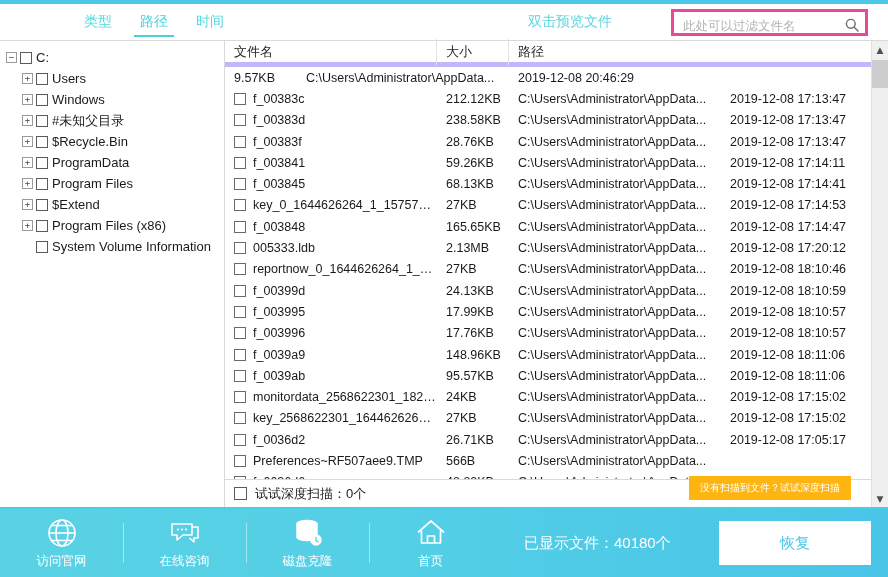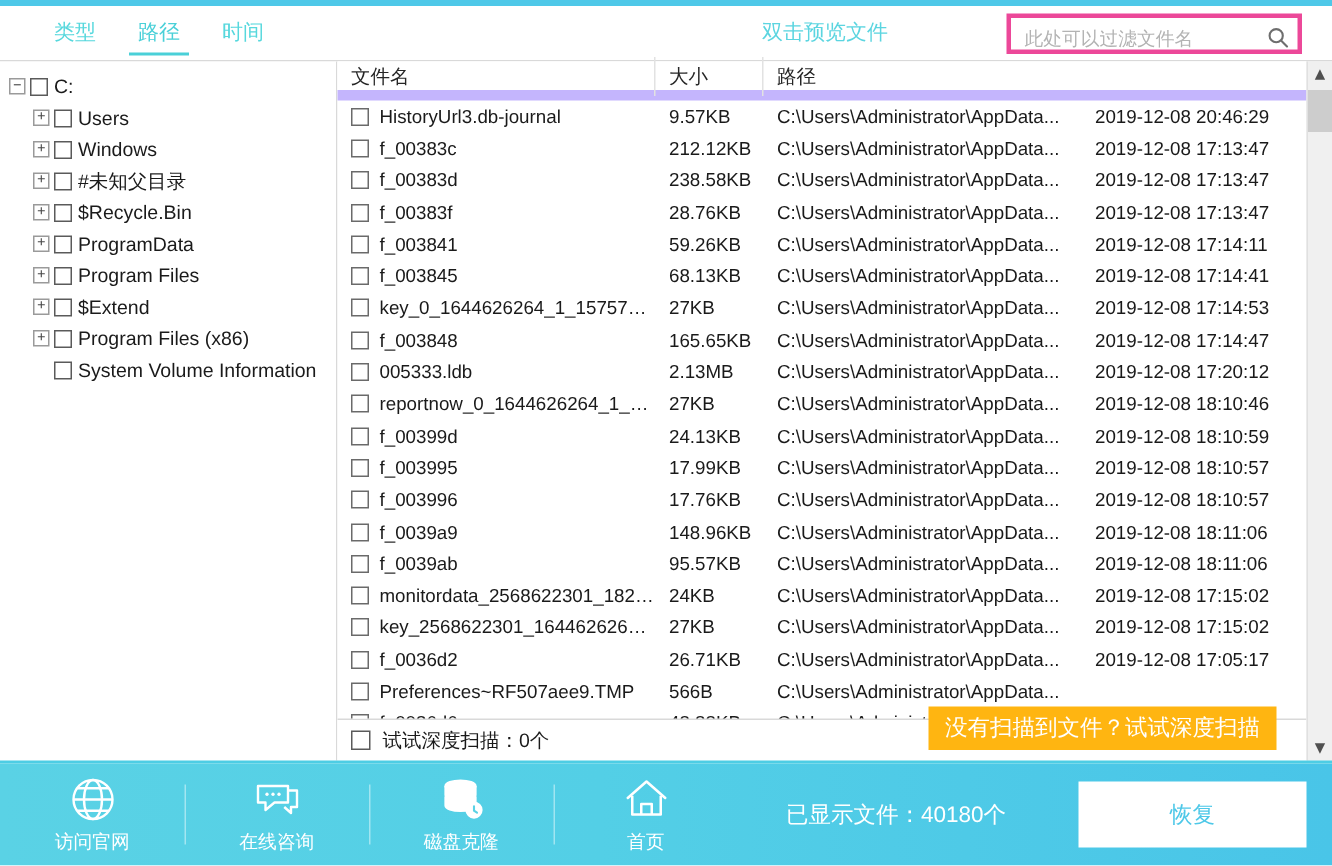--- a/index.html
+++ b/index.html
@@ -25,42 +25,42 @@
 
   
   .header {
     height: 36px;
     flex: 0 0 36px;
     background: #ffffff;
     display: flex;
     align-items: center;
     position: relative;
   }
-  .tabs { display: flex; align-items: center; height: 100%; padding-left: 22px; }
+  .tabs { display: flex; align-items: center; height: 100%; padding-left: 22px; margin-left: 48px; }
   .tab {
     position: relative;
     height: 36px;
     display: flex; align-items: center;
     padding: 0 14px;
     font-size: 14px;
     color: #57d8dd;
     cursor: pointer;
     white-space: nowrap;
   }
   .tab.active { color: #4ad0d8; }
   .tab.active::after {
     content: "";
     position: absolute;
     left: 8px; right: 8px; bottom: 3px;
     height: 2px;
     background: #4ad0d8;
   }
   .preview-hint {
     position: absolute;
-    left: 508px;
+    left: 528px;
     font-size: 14px;
     color: #5bd5e0;
     white-space: nowrap;
   }
   .search-wrap {
     position: absolute;
     right: 20px; top: 5px;
     width: 197px; height: 27px;
     border: 3px solid #ec4899;
     background: #fff;
@@ -132,21 +132,21 @@
     flex: 1 1 auto;
     display: flex; flex-direction: column;
     min-width: 0;
     background: #fff;
     position: relative;
   }
   .list-header {
     display: flex;
     height: 26px;
     flex: 0 0 26px;
-    border-bottom: 7px solid #c4b5fd;
+    border-bottom: 5px solid #c4b5fd;
     background: #fff;
     font-size: 13px;
     color: #262626;
     align-items: center;
   }
   .hcell {
     height: 26px;
     display: flex; align-items: center;
     padding-left: 9px;
     border-right: 1px solid #e2e2e2;
@@ -240,21 +240,21 @@
     margin-right: 8px;
     flex: 0 0 13px;
     cursor: pointer;
   }
 
   .deep-scan {
     position: absolute;
     right: 20px; bottom: 7px;
     background: #ffb511;
     color: #ffffff;
-    font-size: 15px;
+    font-size: 10px;
     padding: 5px 11px;
     white-space: nowrap;
     cursor: pointer;
     z-index: 5;
   }
 
   
   .bottom-bar {
     height: 70px;
     flex: 0 0 70px;
@@ -397,24 +397,20 @@
 
       <div class="list-header">
         <div class="hcell col-name">文件名</div>
         <div class="hcell col-size">大小</div>
         <div class="hcell col-path">路径</div>
       </div>
 
       <div class="rows-viewport">
         <div id="rows">
             <div class="row">
-              <div class="cell col-name">
-                <span class="row-cb"></span>
-                <span>HistoryUrl3.db-journal</span>
-              </div>
               <div class="cell col-size">
                 <span>9.57KB</span>
               </div>
               <div class="cell col-path">
                 <span>C:\Users\Administrator\AppData...</span>
               </div>
               <div class="cell col-date">
                 <span>2019-12-08 20:46:29</span>
               </div>
             </div>

